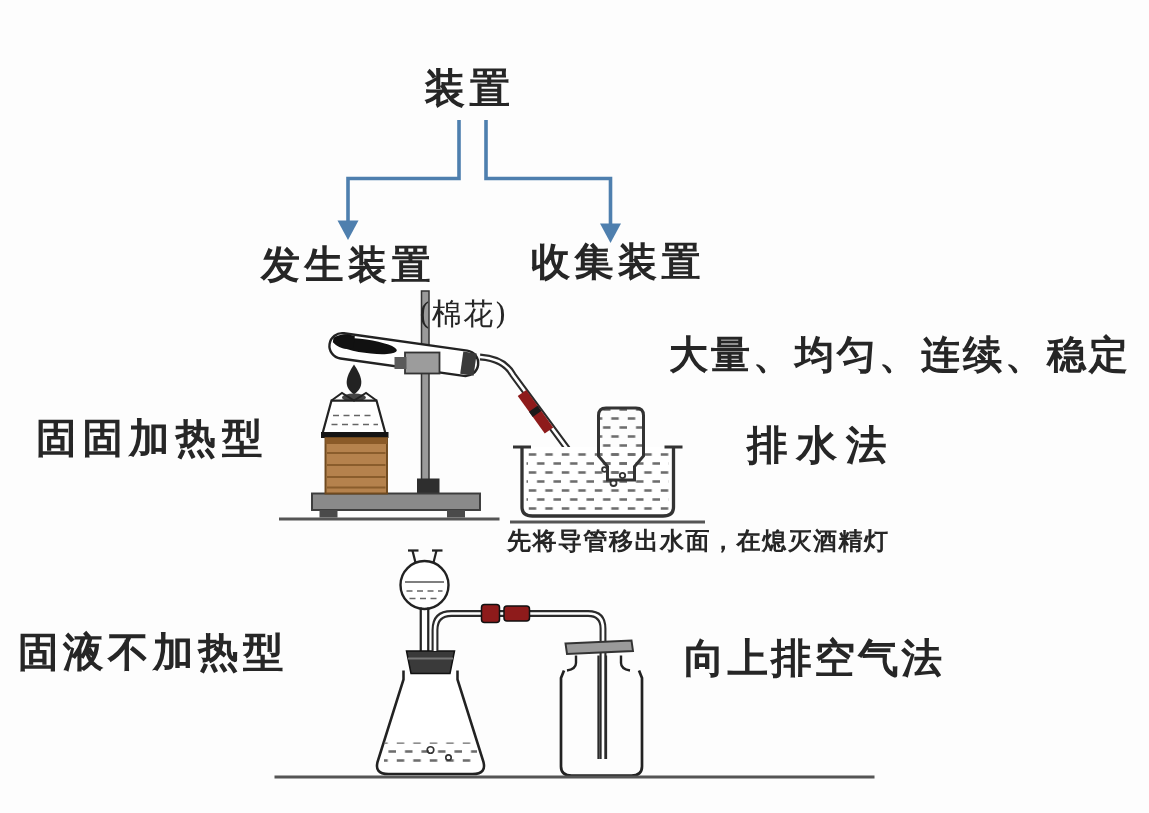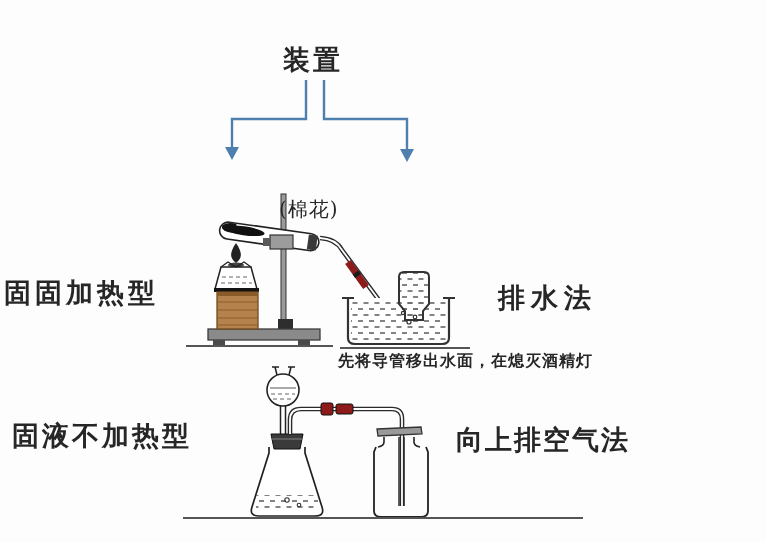--- a/index.html
+++ b/index.html
@@ -6,21 +6,21 @@
   #stage{
     position:relative;width:766px;height:542px;background:#fdfdfd;
     font-family:"DejaVu Serif","Liberation Serif",serif;color:#262626;overflow:hidden;
   }
   .lbl{position:absolute;white-space:nowrap;font-weight:600;line-height:1.1;
        -webkit-font-smoothing:antialiased;}
   .lbl.t-root {left:283px;top:45px; font-size:27px;letter-spacing:3px;}
   .lbl.t-gen  {left:174px;top:163px;font-size:26px;letter-spacing:3px;}
   .lbl.t-col  {left:354px;top:161px;font-size:26px;letter-spacing:3px;}
   .lbl.t-cotton{left:279px;top:198px;font-size:20px;letter-spacing:1px;font-weight:500;text-align:right;}
-  .lbl.t-ssh  {left:4px; top:278px;font-size:27px;letter-spacing:4px;}
+  .lbl.t-ssh  {left:24px; top:278px;font-size:27px;letter-spacing:4px;}
   .lbl.t-props{left:446px;top:223px;font-size:26px;letter-spacing:2px;}
   .lbl.t-water{left:468px;top:283px;font-size:27px;letter-spacing:6px;margin-left:30px;}
   .lbl.t-note {left:338px;top:352px;font-size:16px;letter-spacing:1px;}
   .lbl.t-sln  {left:12px; top:421px;font-size:27px;letter-spacing:3px;}
   .lbl.t-air  {left:456px;top:425px;font-size:27px;letter-spacing:2px;}
   svg{position:absolute;left:0;top:0;}
 </style>
 </head>
 <body>
 
@@ -138,19 +138,22 @@
       <path d="M384 437 L384 442 Q384 446 378 447 M414 437 L414 442 Q414 446 420 447" fill="none" stroke="#222" stroke-width="1.6"></path>
       <path d="M377 429 L421 427 L422 434 L378 436 Z" fill="#9a9a9a" stroke="#333" stroke-width="1.3"></path>
       <line x1="399" y1="437" x2="399" y2="506" stroke="#2b2b2b" stroke-width="1.5"></line>
       <line x1="404" y1="437" x2="404" y2="506" stroke="#2b2b2b" stroke-width="1.5"></line>
     </g>
 
     <line x1="183" y1="518" x2="583" y2="518" stroke="#555" stroke-width="2"></line>
   </svg>
 
   <div class="lbl t-root">装置</div>
+  <div class="lbl t-gen">发生装置</div>
+  <div class="lbl t-col">收集装置</div>
   <div class="lbl t-cotton">(棉花)</div>
   <div class="lbl t-ssh">固固加热型</div>
+  <div class="lbl t-props">大量、均匀、连续、稳定</div>
   <div class="lbl t-water">排水法</div>
   <div class="lbl t-note">先将导管移出水面，在熄灭酒精灯</div>
   <div class="lbl t-air">向上排空气法</div>
   <div class="lbl t-sln">固液不加热型</div>
 </div>
 
 </body></html>

